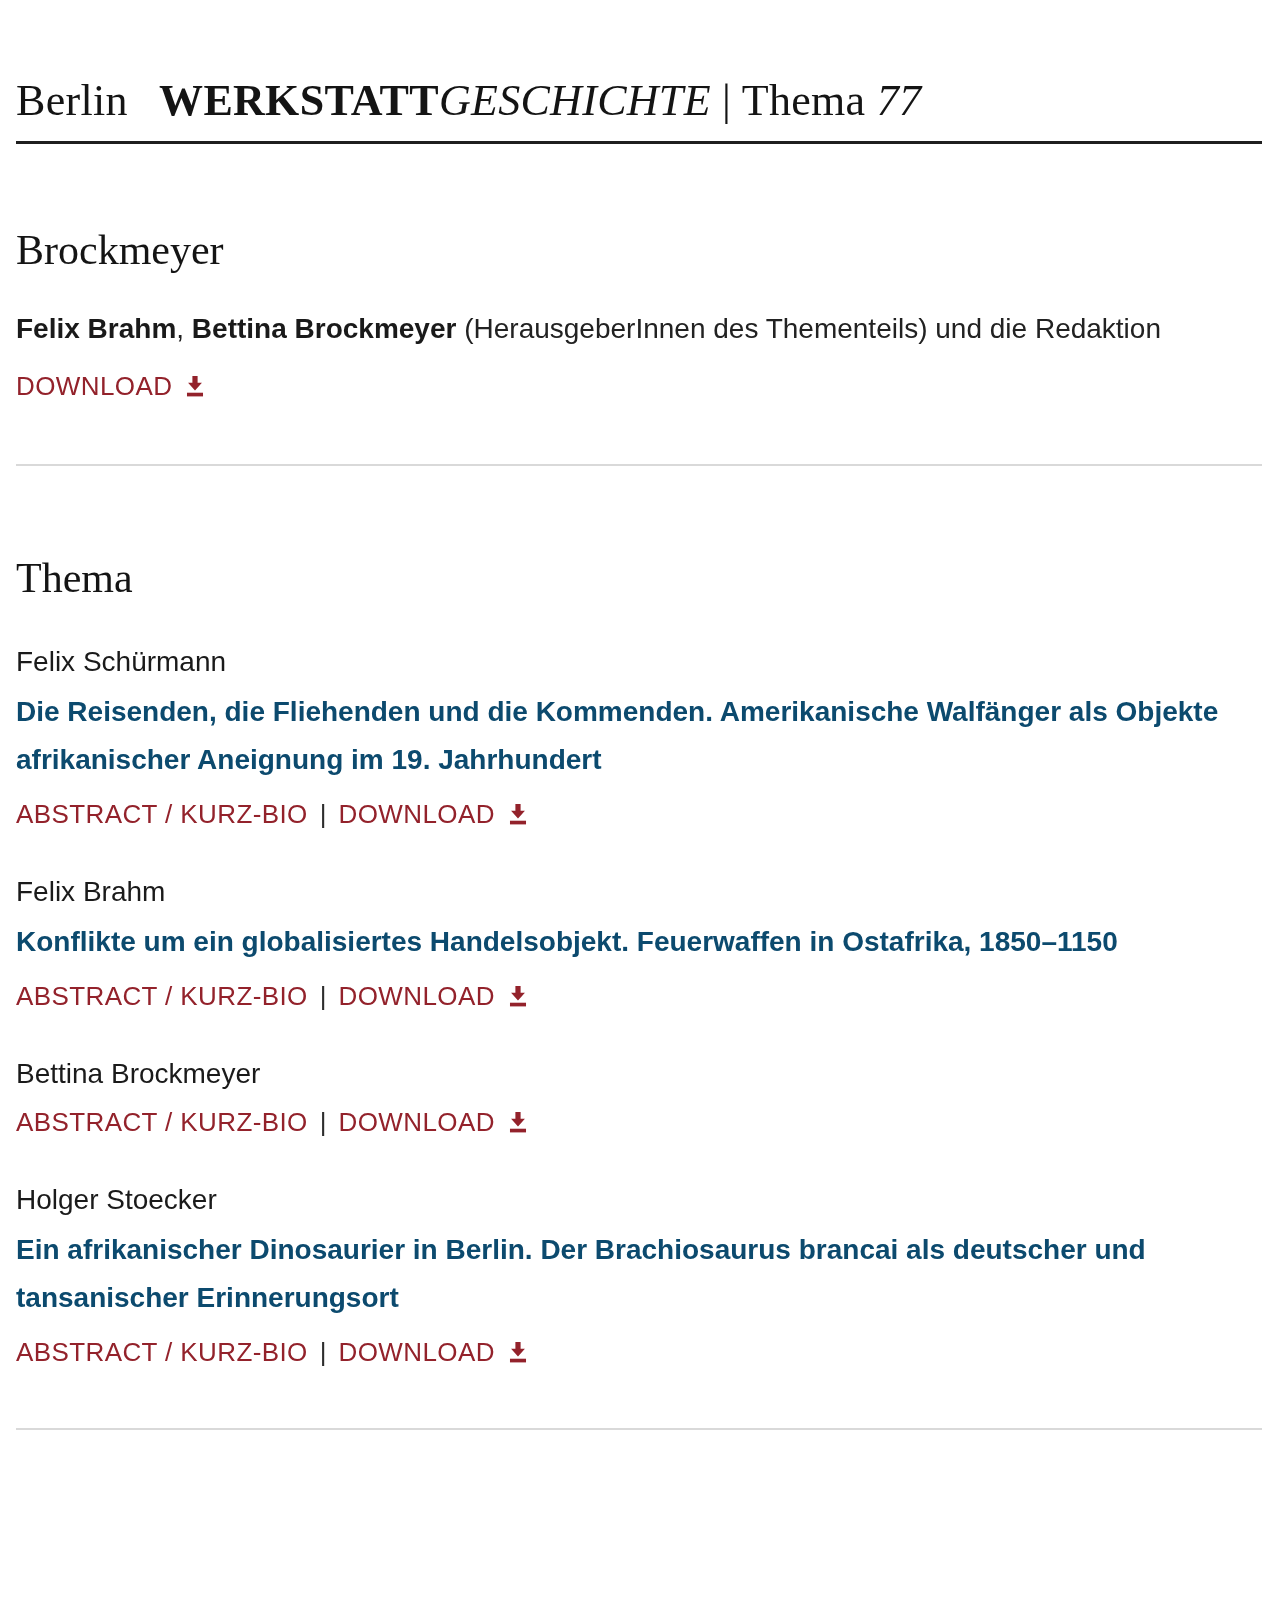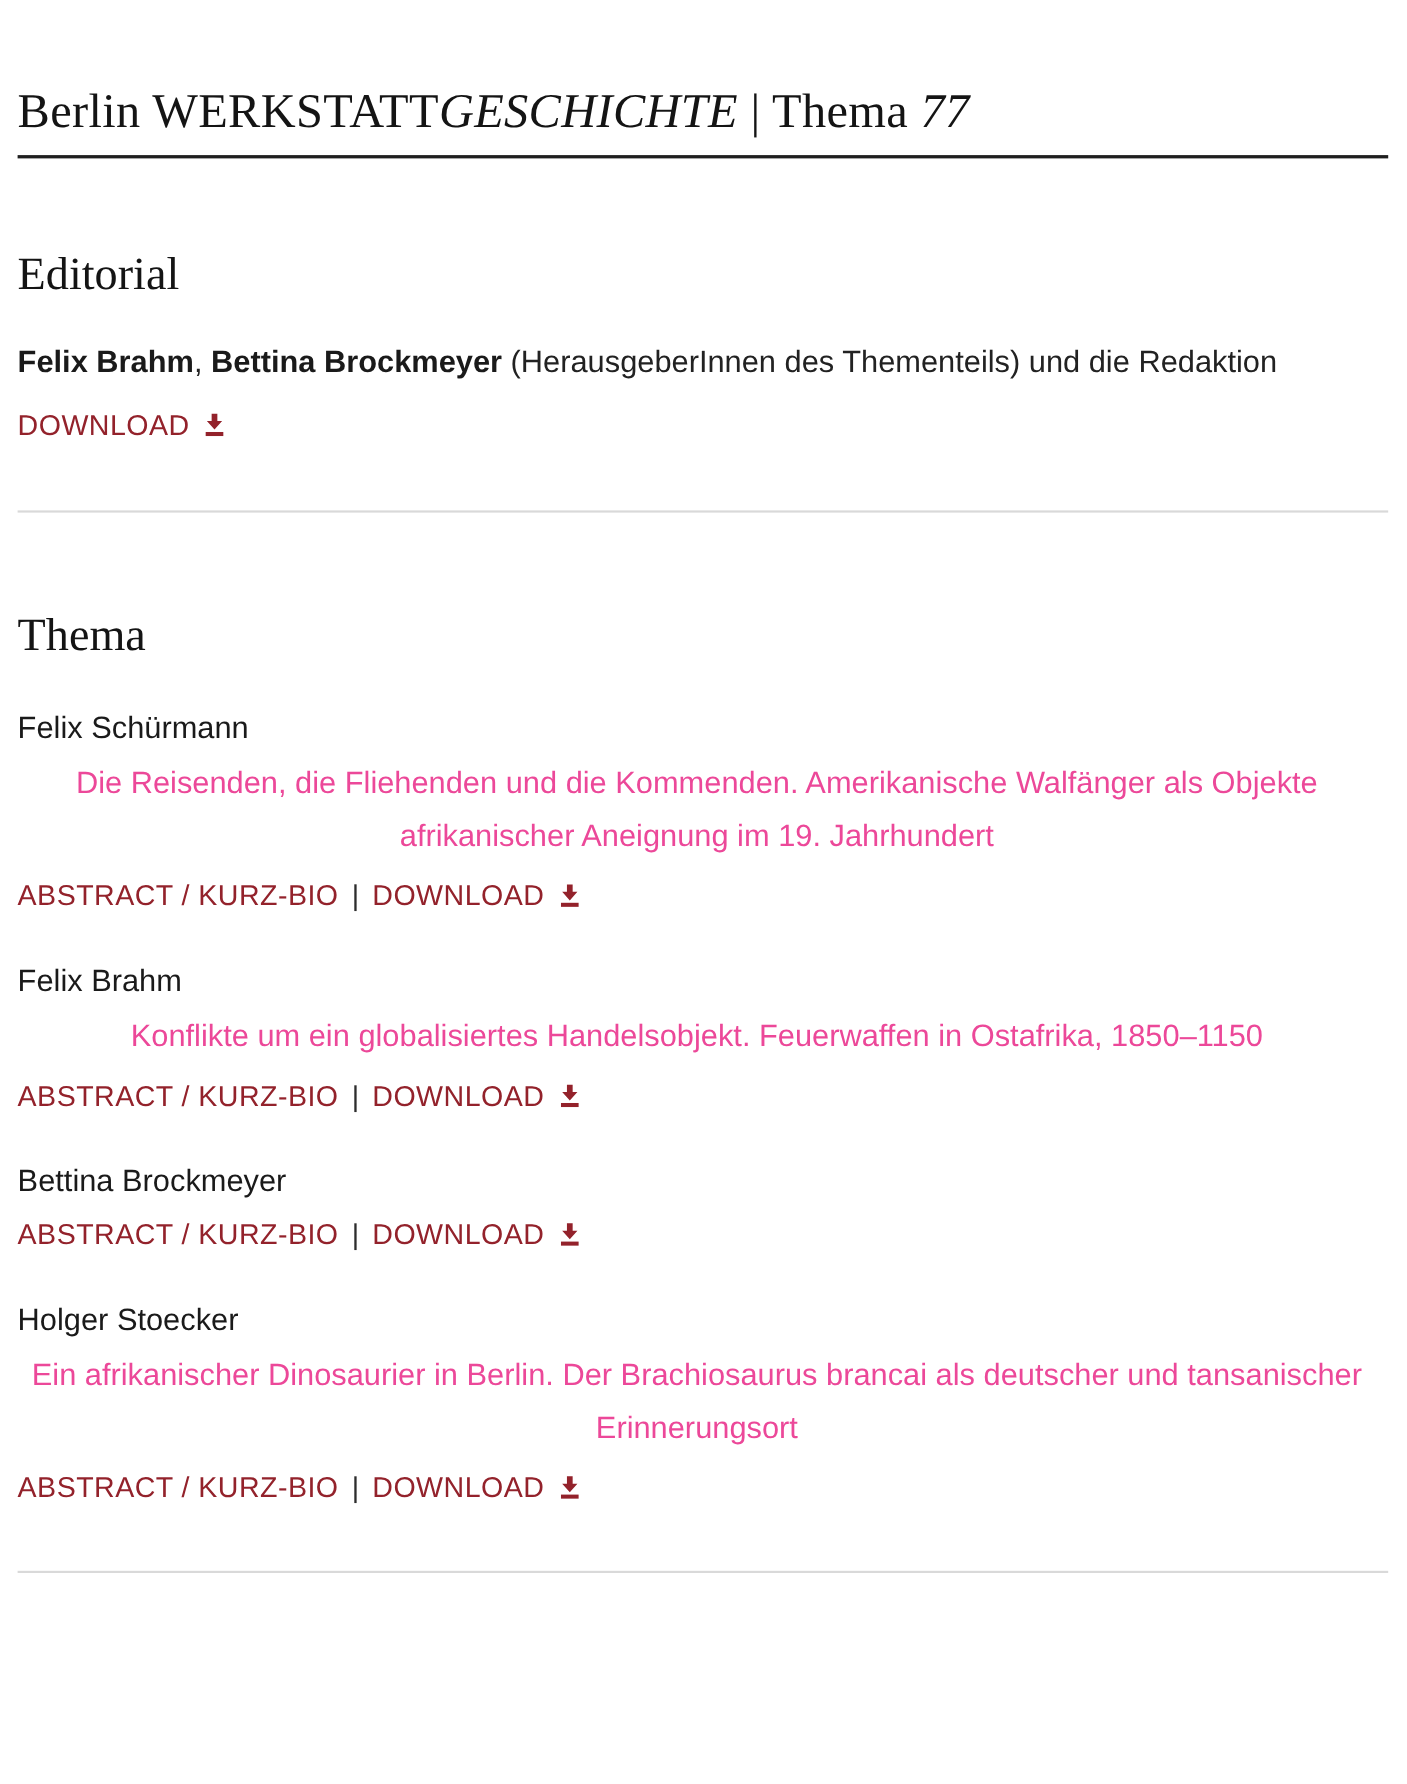--- a/index.html
+++ b/index.html
@@ -19,21 +19,21 @@
   
   .page-title {
     font-family: "Liberation Serif", serif;
     font-weight: 400;
     font-size: 44px;
     line-height: 1.15;
     margin: 76px 0 14px 0;
     color: #141414;
     letter-spacing: 0.3px;
   }
-  .page-title .t-bold   { font-weight: 400; }
+  .page-title .t-bold   { font-weight: 700; margin-left: 20px; }
   .page-title .t-italic { font-style: italic; text-align: right; }
   .header-rule {
     border: none;
     border-top: 3px solid #1f1f1f;
     margin: 0;
   }
 
   
   .section-heading {
     font-family: "Liberation Serif", serif;
@@ -60,26 +60,25 @@
   .article { margin-top: 42px; }
   .author {
     font-size: 28px;
     font-weight: 400;
     line-height: 36px;
     margin: 0;
     color: #1a1a1a;
   }
   .article-title {
     font-size: 28px;
-    font-weight: 400;
+    font-weight: 700;
     line-height: 48px;
     margin: 8px 0 0 0;
-    color: #ec4899;
+    color: #0c4a6e;
     max-width: 1235px;
-    text-align: center;
   }
 
   
   .links {
     margin: 12px 0 0 0;
     font-size: 26px;
     line-height: 36px;
   }
   .editorial .links { margin-top: 14px; }
   .link {
@@ -112,21 +111,21 @@
 <body>
 
 <div class="page">
 
   <header>
     <h1 class="page-title"><span class="t-regular">Berlin </span><span class="t-bold">WERKSTATT</span><span class="t-italic">GESCHICHTE</span><span class="t-regular"> | </span><span class="t-regular">Thema </span><span class="t-italic">77</span></h1>
     <hr class="header-rule">
   </header>
 
   <section class="editorial">
-    <h2 class="section-heading">Editorial</h2>
+    <h2 class="section-heading">Brockmeyer</h2>
     <p class="byline"><strong>Felix Brahm</strong><span>, </span><strong>Bettina Brockmeyer</strong><span> (HerausgeberInnen des Thementeils) und die Redaktion</span></p>
     <p class="links">
       <a class="link"><span>DOWNLOAD</span><svg class="dl-icon" viewBox="0 0 24 24" aria-hidden="true">
             <path d="M12 16.2L5.6 9h4V2.8h4.8V9h4z"></path>
             <rect x="4.6" y="18.2" width="14.8" height="3.4"></rect>
           </svg></a>
     </p>
   </section>
 
   <hr class="divider">

